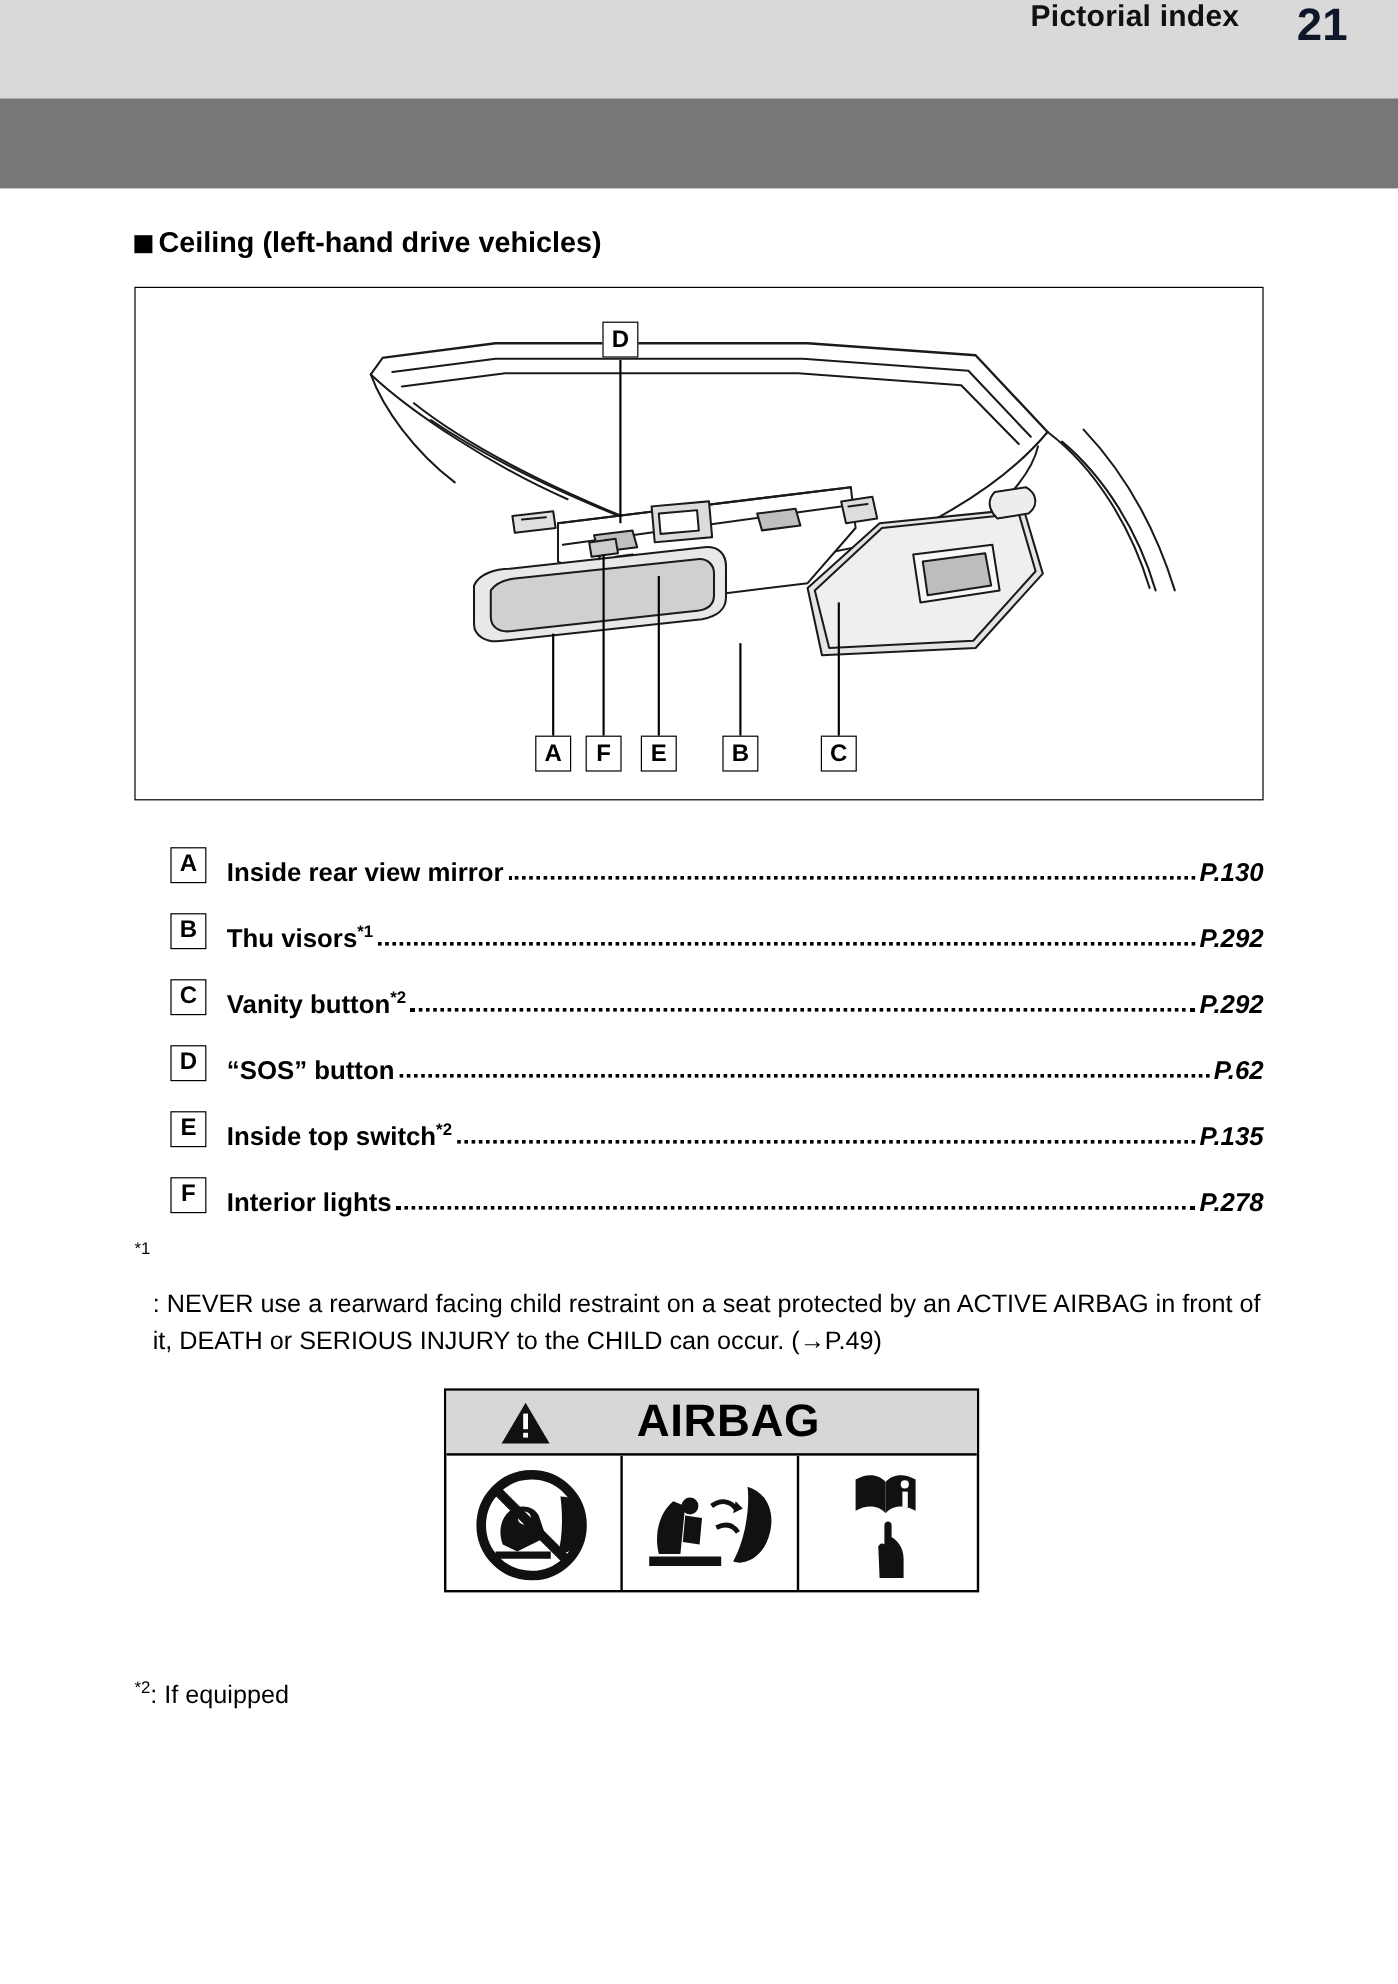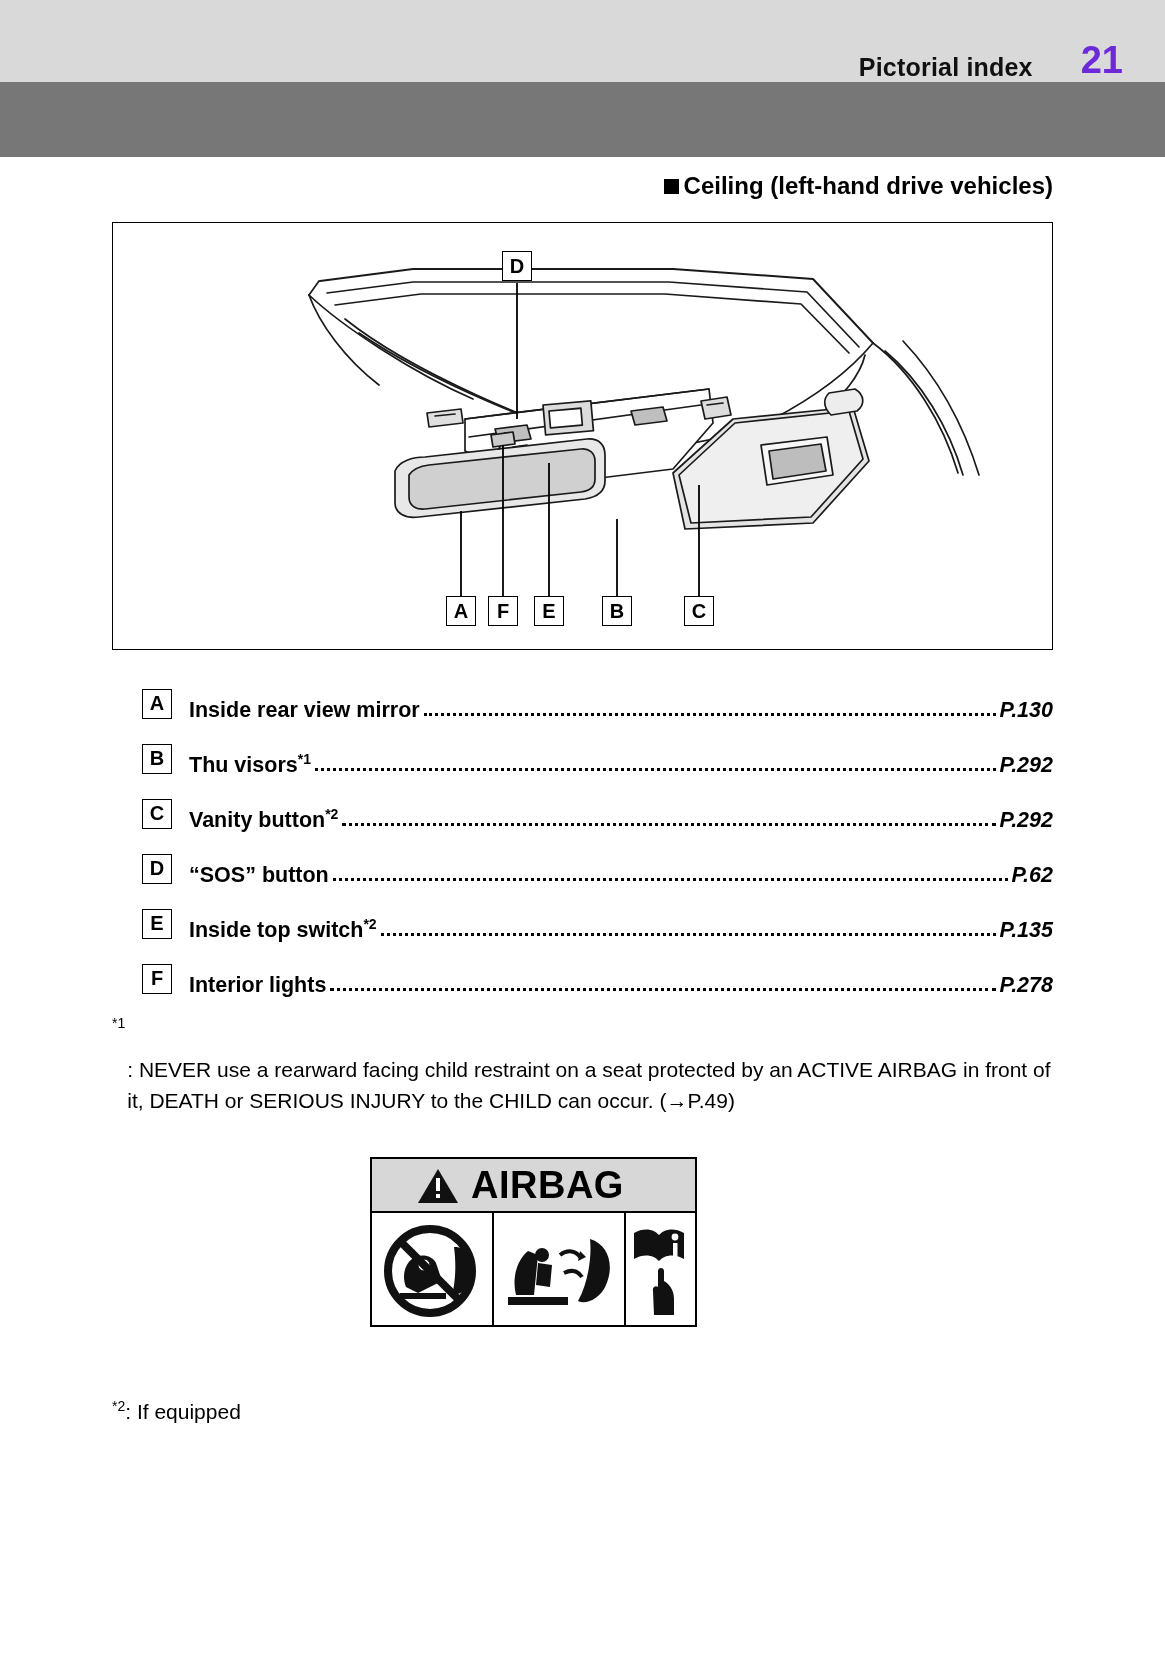--- a/index.html
+++ b/index.html
@@ -14,53 +14,52 @@
     color: #000000;
     position: relative;
     overflow: hidden;
   }
 
   
   .page-header {
     height: 82px;
     background: #d9d9d9;
     display: flex;
-    align-items: flex-end;
+    align-items: flex-start;
     justify-content: flex-end;
     box-sizing: border-box;
     padding-right: 42px;
   }
   .header-title {
     font-size: 25px;
     font-weight: bold;
     letter-spacing: 0.2px;
     color: #111;
   }
   .header-page-number {
     font-size: 38px;
     font-weight: bold;
     margin-left: 48px;
-    color: #6d28d9;
+    color: #0f172a;
   }
   .header-band {
     height: 75px;
     background: #777777;
   }
 
   
   .content {
     padding: 0 112px 0 112px;
   }
   .section-title {
-    margin-top: 15px;
+    margin-top: 32px;
     font-size: 24px;
     font-weight: bold;
     display: flex;
     align-items: center;
-    justify-content: flex-end;
   }
   .section-title .bullet-square {
     display: inline-block;
     width: 15px;
     height: 15px;
     background: #000;
     margin-right: 5px;
   }
 
   
@@ -157,21 +156,21 @@
   
   .airbag-wrap {
     position: absolute;
     left: 370px;
     top: 1157px;
     width: 370px;
   }
   .airbag-label {
     border: 2.5px solid #000;
     background: #fff;
-    width: 327px;
+    width: 446px;
     box-sizing: border-box;
   }
   .airbag-top {
     background: #d7d7d7;
     height: 52px;
     display: flex;
     align-items: center;
     justify-content: center;
     border-bottom: 2.5px solid #000;
     position: relative;

